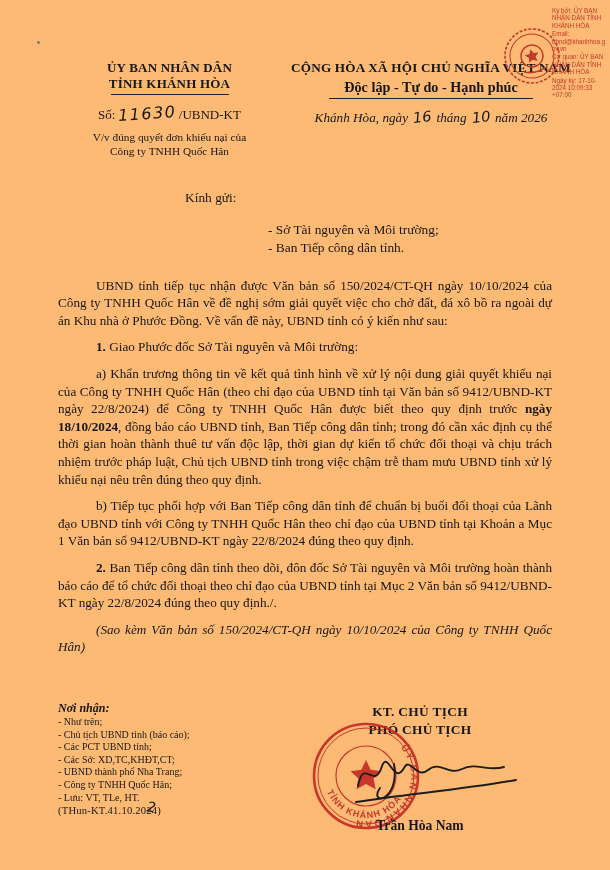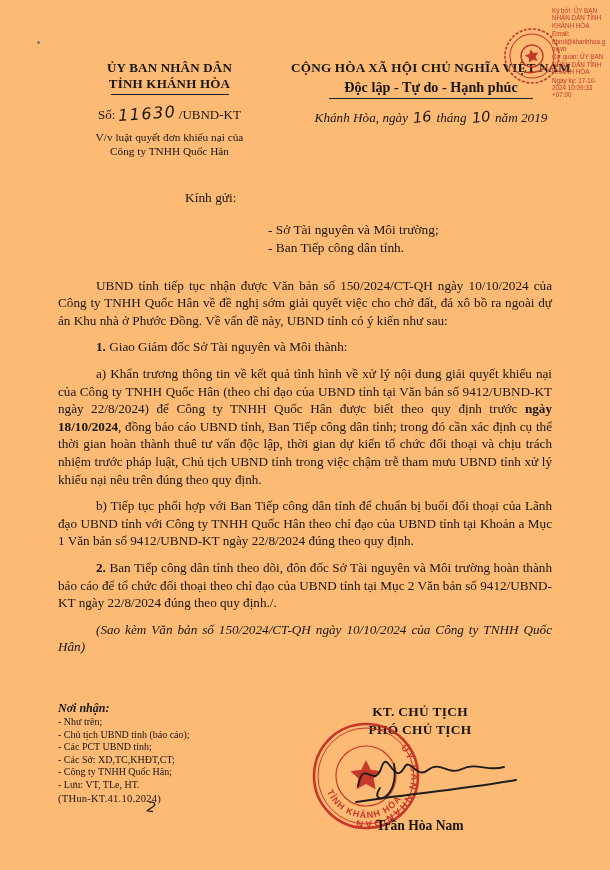--- a/index.html
+++ b/index.html
@@ -84,56 +84,57 @@
 
   <div class="header">
     <div class="h-left">
       <div class="org1">ỦY BAN NHÂN DÂN</div>
       <div class="org2">TỈNH KHÁNH HÒA</div>
       <div class="u-org"></div>
       <div class="so-line">
         <span>Số:</span><span class="hand so-num">11630</span><span>/UBND-KT</span>
       </div>
       <div class="subject">
-        <div>V/v luật quyết đơn khiếu nại của</div>
+        <div>V/v đúng quyết đơn khiếu nại của</div>
         <div>Công ty TNHH Quốc Hân</div>
       </div>
     </div>
     <div class="h-right">
       <div class="national">CỘNG HÒA XÃ HỘI CHỦ NGHĨA VIỆT NAM</div>
       <div class="motto">Độc lập - Tự do - Hạnh phúc</div>
       <div class="u-motto"></div>
       <div class="date-line">
-        <span>Khánh Hòa, ngày</span><span class="hand">16</span><span>tháng</span><span class="hand">10</span><span>năm 2019</span>
+        <span>Khánh Hòa, ngày</span><span class="hand">16</span><span>tháng</span><span class="hand">10</span><span>năm 2026</span>
       </div>
     </div>
   </div>
 
   <div class="salutation">Kính gửi:</div>
   <div class="recipients">
     <div>- Sở Tài nguyên và Môi trường;</div>
     <div>- Ban Tiếp công dân tỉnh.</div>
   </div>
 
   <div class="bodytext">
     <p class="first">UBND tỉnh tiếp tục nhận được Văn bản số 150/2024/CT-QH ngày 10/10/2024 của Công ty TNHH Quốc Hân về đề nghị sớm giải quyết việc cho chở đất, đá xô bồ ra ngoài dự án Khu nhà ở Phước Đồng. Về vấn đề này, UBND tỉnh có ý kiến như sau:</p>
-    <p><b class="inline">1.</b><span> Giao Giám đốc Sở Tài nguyên và Môi thành:</span></p>
+    <p><b class="inline">1.</b><span> Giao Phước đốc Sở Tài nguyên và Môi trường:</span></p>
     <p><span>a) Khẩn trương thông tin về kết quả tình hình về xử lý nội dung giải quyết khiếu nại của Công ty TNHH Quốc Hân (theo chỉ đạo của UBND tỉnh tại Văn bản số 9412/UBND-KT ngày 22/8/2024) để Công ty TNHH Quốc Hân được biết theo quy định trước </span><b class="inline">ngày 18/10/2024</b><span>, đồng báo cáo UBND tỉnh, Ban Tiếp công dân tỉnh; trong đó cần xác định cụ thể thời gian hoàn thành thuê tư vấn độc lập, thời gian dự kiến tổ chức đối thoại và chịu trách nhiệm trước pháp luật, Chủ tịch UBND tỉnh trong việc chậm trễ tham mưu UBND tỉnh xử lý khiếu nại nêu trên đúng theo quy định.</span></p>
     <p>b) Tiếp tục phối hợp với Ban Tiếp công dân tỉnh để chuẩn bị buổi đối thoại của Lãnh đạo UBND tỉnh với Công ty TNHH Quốc Hân theo chỉ đạo của UBND tỉnh tại Khoản a Mục 1 Văn bản số 9412/UBND-KT ngày 22/8/2024 đúng theo quy định.</p>
     <p><b class="inline">2.</b><span> Ban Tiếp công dân tỉnh theo dõi, đôn đốc Sở Tài nguyên và Môi trường hoàn thành báo cáo để tổ chức đối thoại theo chỉ đạo của UBND tỉnh tại Mục 2 Văn bản số 9412/UBND-KT ngày 22/8/2024 đúng theo quy định./.</span></p>
     <p class="note">(Sao kèm Văn bản số 150/2024/CT-QH ngày 10/10/2024 của Công ty TNHH Quốc Hân)</p>
   </div>
 
   <div class="footer">
     <div class="noi-nhan">
       <div class="nn-label">Nơi nhận:</div>
       <div class="nn-item">- Như trên;</div>
       <div class="nn-item">- Chủ tịch UBND tỉnh (báo cáo);</div>
       <div class="nn-item">- Các PCT UBND tỉnh;</div>
       <div class="nn-item">- Các Sở: XD,TC,KHĐT,CT;</div>
+      <div class="nn-item">- UBND thành phố Nha Trang;</div>
       <div class="nn-item">- Công ty TNHH Quốc Hân;</div>
       <div class="nn-item">- Lưu: VT, TLe, HT.</div>
       <div class="ref-code">(THun-KT.41.10.2024)</div>
     </div>
     <div class="hand hand-2">2</div>
 
     <div class="sign-block">
       <div class="sign-t1">KT. CHỦ TỊCH</div>
       <div class="sign-t2">PHÓ CHỦ TỊCH</div>
     </div>

